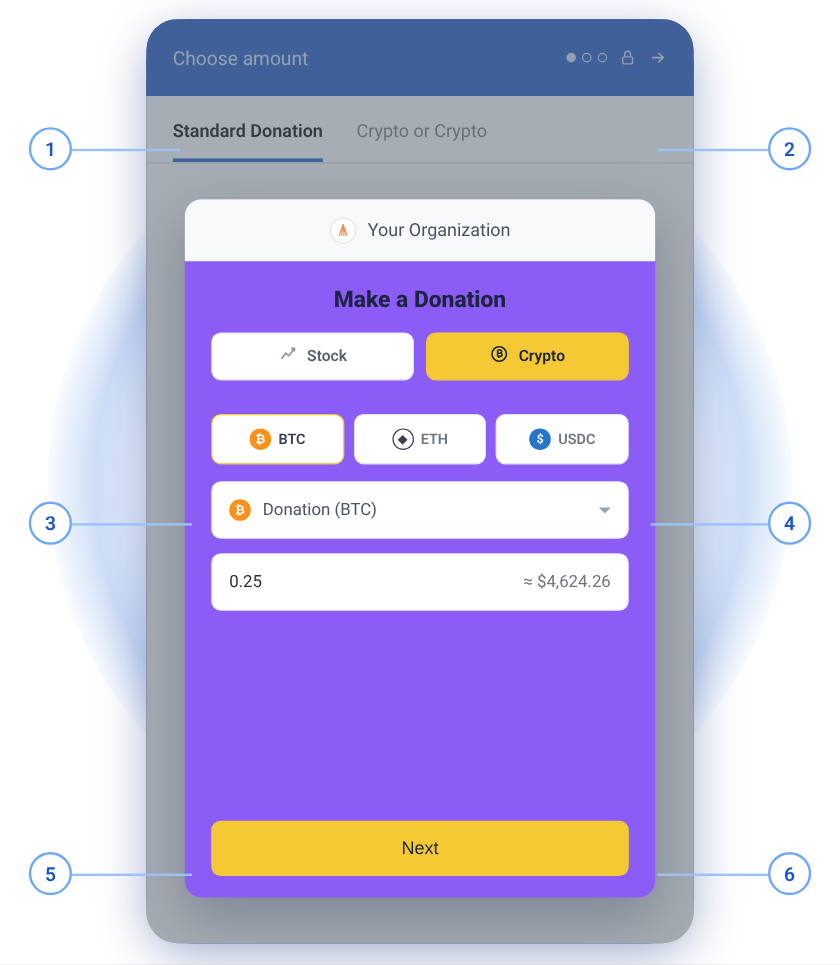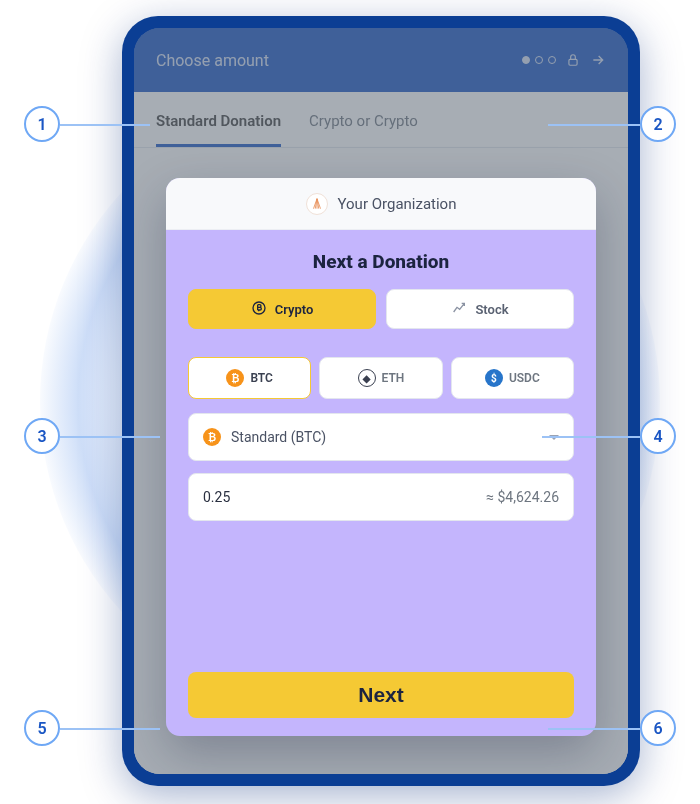--- a/index.html
+++ b/index.html
@@ -19,25 +19,24 @@
       background: radial-gradient(circle, rgba(255,255,255,0.9) 45%, rgba(180,205,245,0.65) 62%, rgba(180,205,245,0) 72%);
       left: 50%;
       top: 50%;
       transform: translate(-50%, -50%);
       z-index: 1;
     }
     .phone {
       position: absolute;
       left: 122px;
       top: 16px;
-      width: 518px;
+      width: 456px;
       height: 770px;
       background: #0b3e94;
       border-radius: 36px;
-      padding: 12px;
       z-index: 2;
       box-shadow: 0 10px 40px rgba(0,40,120,0.35);
     }
     .screen {
       width: 100%;
       height: 100%;
       background: #6e7680;
       border-radius: 26px;
       overflow: hidden;
       position: relative;
@@ -81,35 +80,35 @@
       border-bottom: 1px solid #e2e6ee;
     }
     .tab {
       padding-bottom: 14px;
       font-size: 15px;
       color: #6e7680;
       border-bottom: 3px solid transparent;
       cursor: pointer;
     }
     .tab.active {
-      color: #404040;
+      color: #000000;
       font-weight: 600;
       border-bottom-color: #1a56c4;
     }
     .content-bg {
       background: #fff;
       height: calc(100% - 120px);
     }
     .modal {
       position: absolute;
       left: 32px;
       right: 32px;
       top: 150px;
       bottom: 38px;
-      background: #c4b5fd;
+      background: #8b5cf6;
       border-radius: 14px;
       z-index: 10;
       box-shadow: 0 18px 48px rgba(20,30,60,0.28);
       display: flex;
       flex-direction: column;
     }
     .modal-header {
       height: 52px;
       display: flex;
       align-items: center;
@@ -215,22 +214,22 @@
     .amount-val { color: #2a3040; }
     .amount-approx { color: #6e7680; }
     .modal-footer-row { margin-top: auto; }
     .next-btn {
       width: 100%;
       height: 46px;
       background: #f5c934;
       border: none;
       border-radius: 8px;
       color: #1c2440;
-      font-size: 21px;
-      font-weight: 700;
+      font-size: 15px;
+      font-weight: 400;
       cursor: pointer;
     }
     .callout {
       position: absolute;
       width: 36px;
       height: 36px;
       border-radius: 50%;
       background: #fff;
       border: 2px solid #6fa8f5;
       color: #1a56c4;
@@ -295,60 +294,60 @@
     <div class="modal">
       <div class="modal-header">
         <span class="org-logo">
           <svg width="14" height="14" viewBox="0 0 24 24" fill="none" stroke="#e8915c" stroke-width="1.5">
               <path d="M12 3 L6 20 M12 3 L18 20 M12 3 L12 20 M12 3 L9 20 M12 3 L15 20"></path>
             </svg>
         </span>
         <span>Your Organization</span>
       </div>
       <div class="modal-body">
-        <div class="modal-title">Next a Donation</div>
+        <div class="modal-title">Make a Donation</div>
 
         <div class="type-pills">
+          <div class="pill">
+            <span>
+              <svg width="16" height="16" viewBox="0 0 24 24" fill="none" stroke="#8a92a2" stroke-width="2">
+                  <path d="M4 18 L9 11 L13 14 L20 5 M16 5 h4 v4"></path>
+                </svg>
+            </span>
+            <span>Stock</span>
+          </div>
           <div class="pill active">
             <span>
               <svg width="16" height="16" viewBox="0 0 24 24" fill="none" stroke="#1c2440" stroke-width="2">
                   <circle cx="12" cy="12" r="9"></circle>
                   <path d="M10 7h3a2 2 0 0 1 0 4h-3m0 0h3.5a2 2 0 0 1 0 4H10m0-8v8m1.5-9v1m0 9v1"></path>
                 </svg>
             </span>
             <span>Crypto</span>
           </div>
-          <div class="pill">
-            <span>
-              <svg width="16" height="16" viewBox="0 0 24 24" fill="none" stroke="#8a92a2" stroke-width="2">
-                  <path d="M4 18 L9 11 L13 14 L20 5 M16 5 h4 v4"></path>
-                </svg>
-            </span>
-            <span>Stock</span>
-          </div>
         </div>
 
         <div class="crypto-row">
           <div class="crypto-chip active">
             <span class="coin-dot coin-btc">₿</span>
             <span>BTC</span>
           </div>
           <div class="crypto-chip">
             <span class="coin-dot coin-eth">◆</span>
             <span>ETH</span>
           </div>
           <div class="crypto-chip">
             <span class="coin-dot coin-usdc">$</span>
             <span>USDC</span>
           </div>
         </div>
 
         <div class="select-field">
           <span class="coin-dot coin-btc">₿</span>
-          <span>Standard (BTC)</span>
+          <span>Donation (BTC)</span>
           <span class="spacer"></span>
           <span class="chevron"></span>
         </div>
 
         <div class="amount-field">
           <span class="amount-val">0.25</span>
           <span class="amount-approx">≈ $4,624.26</span>
         </div>
 
         <div class="modal-footer-row">

